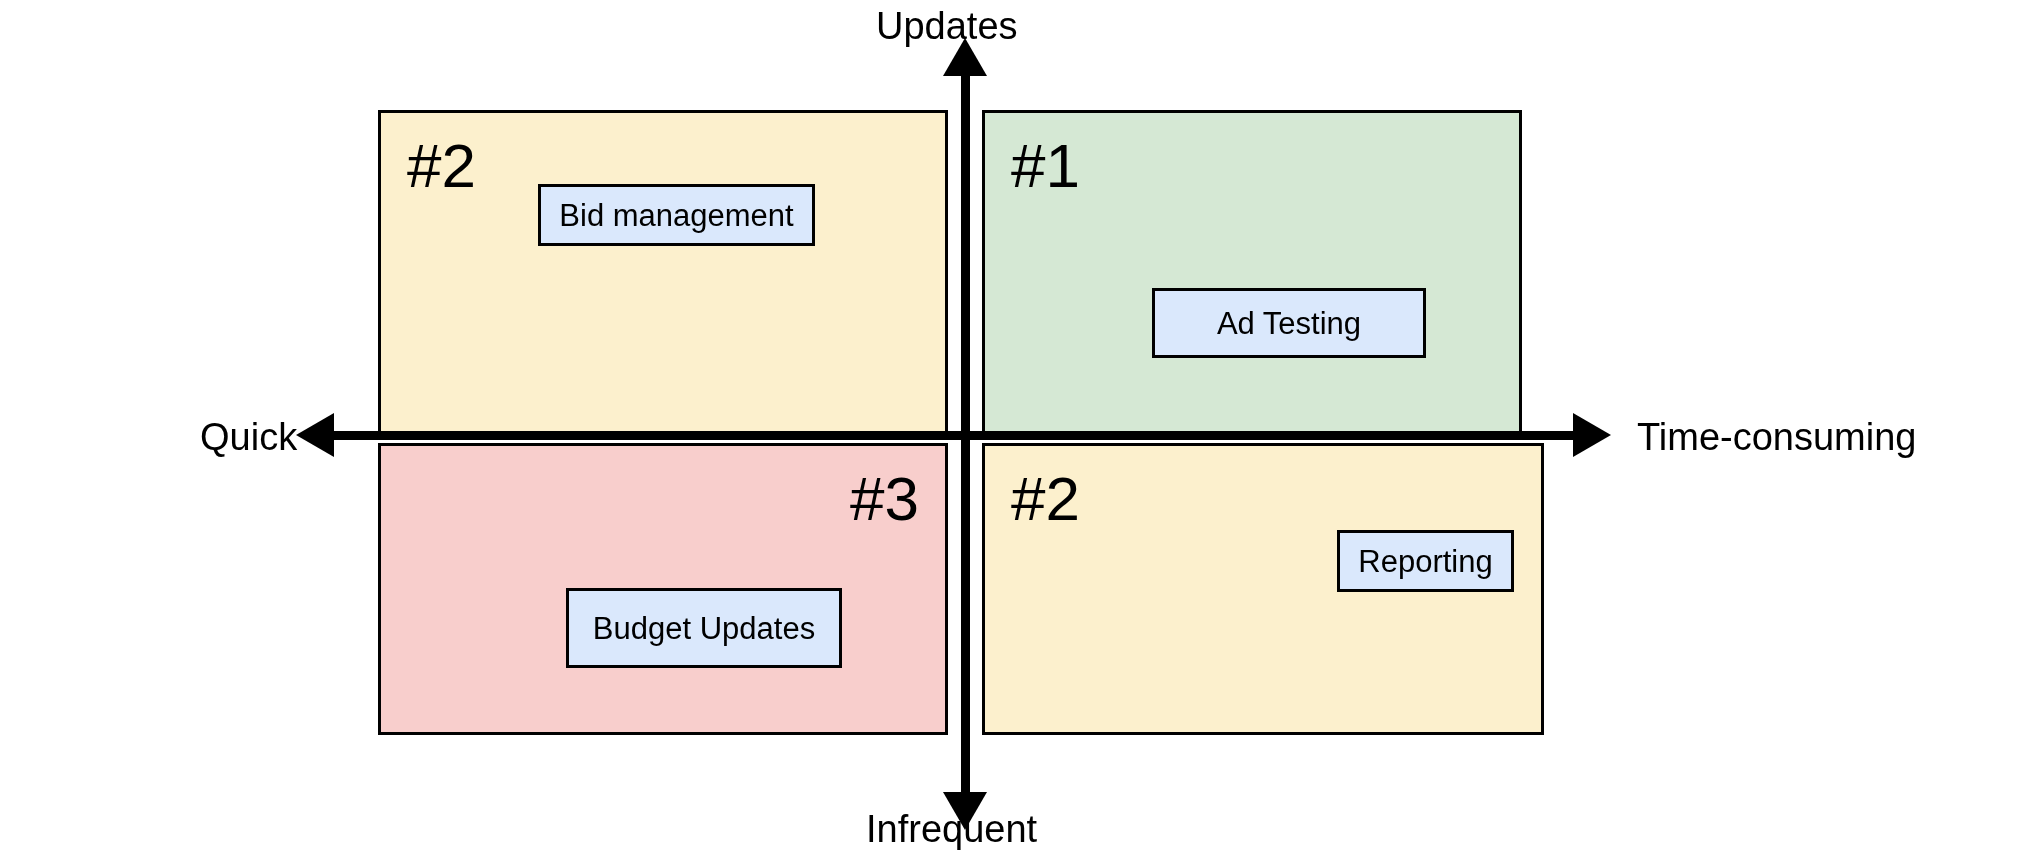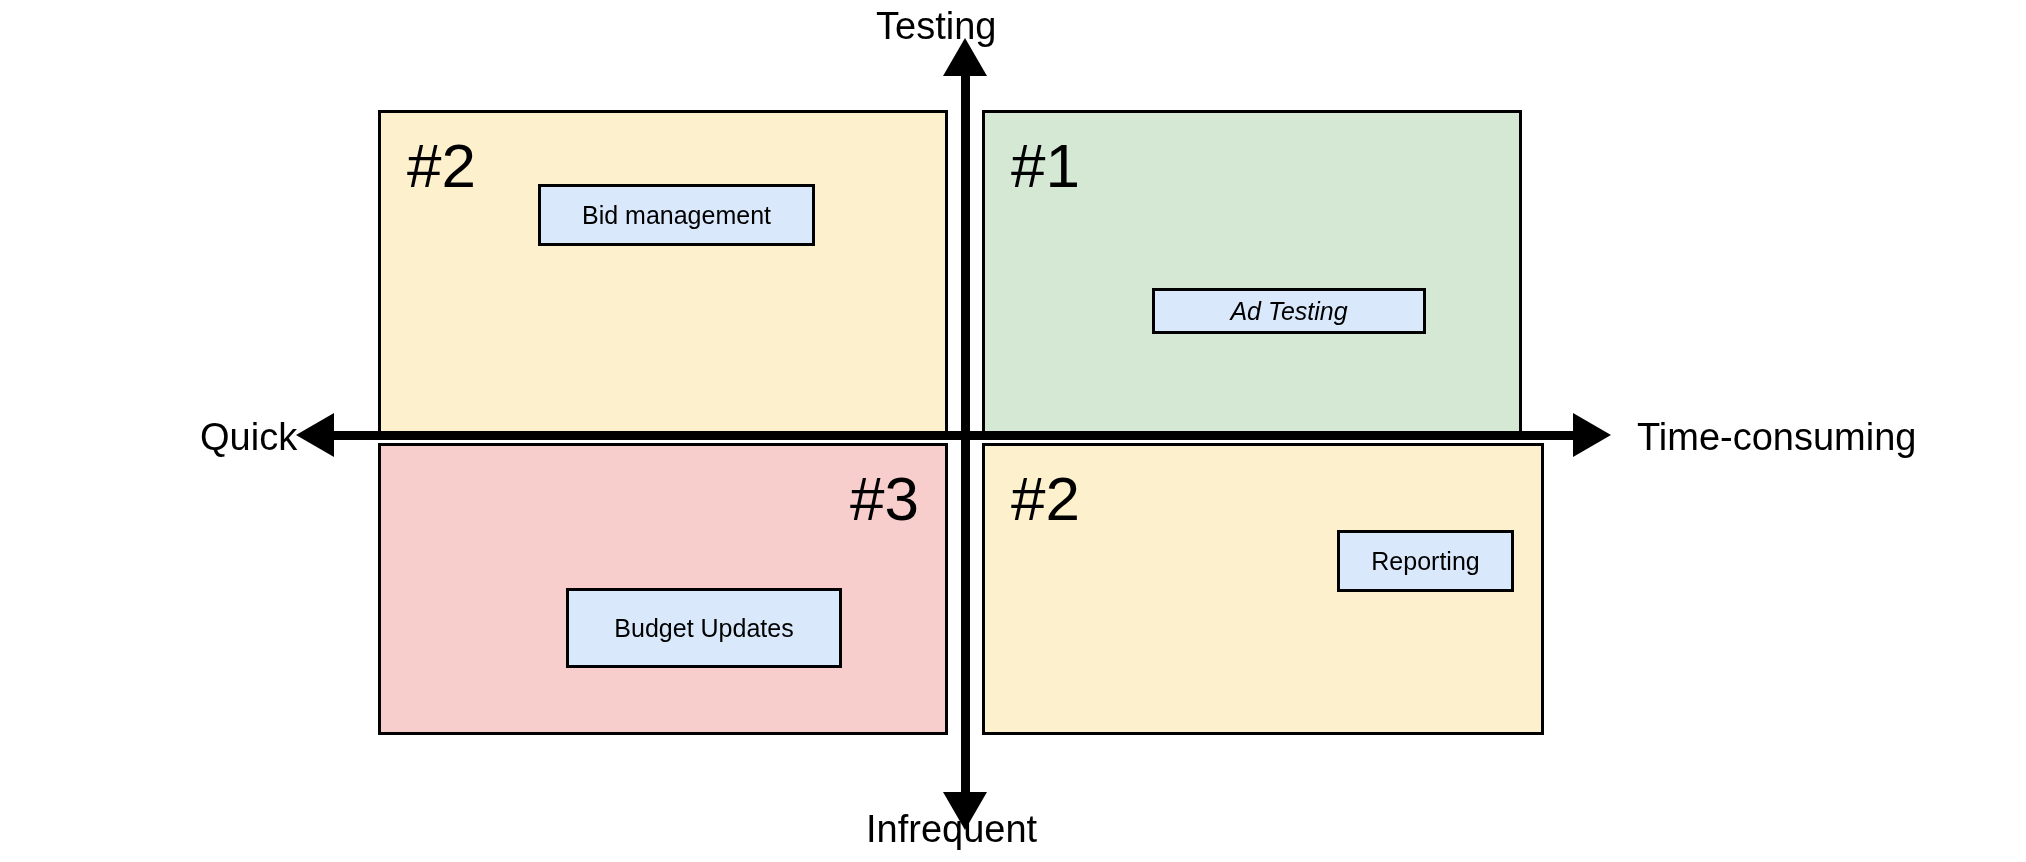--- a/index.html
+++ b/index.html
@@ -38,21 +38,21 @@
 
   
   .task-box {
     position: absolute;
     background: #DAE8FC;
     border: 3px solid #000000;
     box-sizing: border-box;
     display: flex;
     align-items: center;
     justify-content: center;
-    font-size: 25px;
+    font-size: 31px;
     line-height: 1;
     color: #000000;
     white-space: nowrap;
   }
 
   
   .axis-line {
     position: absolute;
     background: #000000;
   }
@@ -102,21 +102,21 @@
   <div class="quadrant" id="q-tl" style="left: 378px; top: 110px; width: 570px; height: 325px; background: rgb(252, 240, 205);">
     <span class="rank rank-left">#2</span>
   </div>
   <div class="task-box" style="left:538px; top:184px; width:277px; height:62px;">
     <span>Bid management</span>
   </div>
 
   <div class="quadrant" id="q-tr" style="left: 982px; top: 110px; width: 540px; height: 325px; background: rgb(213, 232, 212);">
     <span class="rank rank-left">#1</span>
   </div>
-  <div class="task-box" style="left:1152px; top:288px; width:274px; height:46px;font-style:italic;">
+  <div class="task-box" style="left:1152px; top:288px; width:274px; height:70px;">
     <span>Ad Testing</span>
   </div>
 
   <div class="quadrant" id="q-bl" style="left: 378px; top: 443px; width: 570px; height: 292px; background: rgb(248, 206, 204);">
     <span class="rank rank-right">#3</span>
   </div>
   <div class="task-box" style="left:566px; top:588px; width:276px; height:80px;">
     <span>Budget Updates</span>
   </div>
 
@@ -128,21 +128,21 @@
   </div>
 
   <div class="axis-line axis-v" style="left:961px; top:72px; height:726px;"></div>
   <div class="arrowhead arrow-up" style="left:943px; top:38px;"></div>
   <div class="arrowhead arrow-down" style="left:943px; top:792px;"></div>
 
   <div class="axis-line axis-h" style="left:330px; top:431px; width:1245px;"></div>
   <div class="arrowhead arrow-left" style="left:296px; top:413px;"></div>
   <div class="arrowhead arrow-right" style="left:1573px; top:413px;"></div>
 
-  <div class="axis-label" style="left:876px; top:7px;">Testing</div>
+  <div class="axis-label" style="left:876px; top:7px;">Updates</div>
 
   <div class="axis-label" style="left:866px; top:810px;text-align:right;">Infrequent</div>
 
   <div class="axis-label" style="left:200px; top:418px;">Quick</div>
 
   <div class="axis-label" style="left:1608px; top:418px;margin-left:29px;">Time-consuming</div>
 
 </div>
 
 </body></html>

